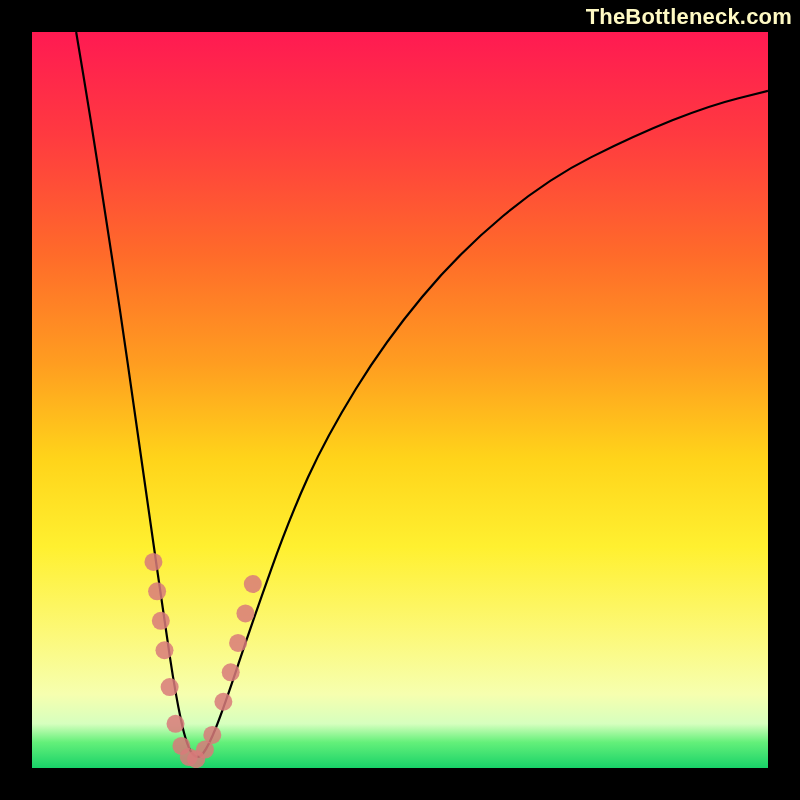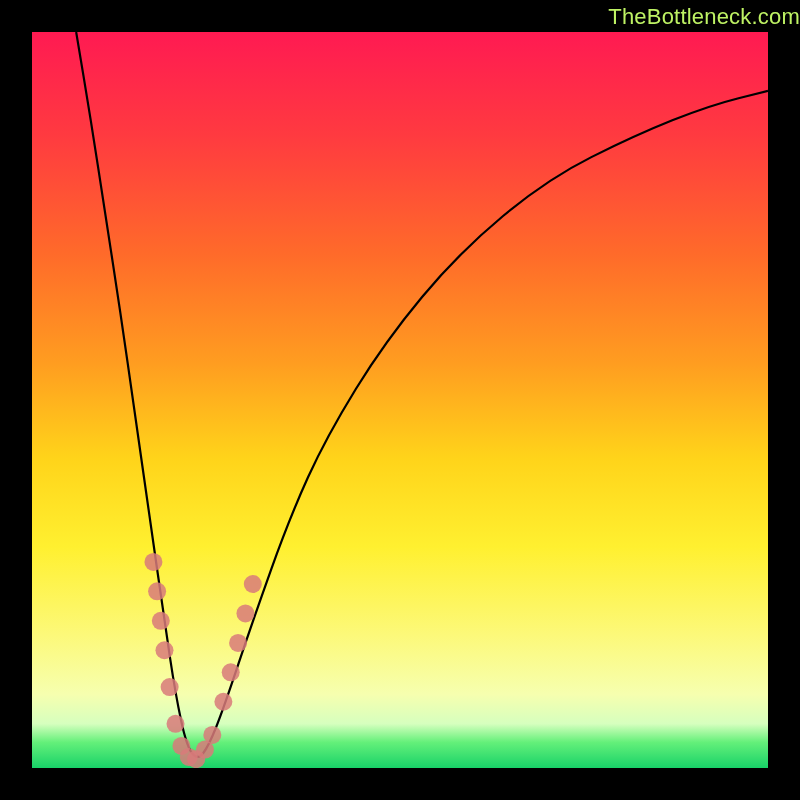--- a/index.html
+++ b/index.html
@@ -42,24 +42,24 @@
         #fcf97a 82%,
         #f6ffaf 90%,
         #d6ffbe 94%,
         #64f07a 96.5%,
         #18d268 100%
       );
   }
   .watermark {
     position: absolute;
     top: 4px;
-    right: 0;
-    color: #bef264;
+    right: 8px;
+    color: #fef9c3;
     font-size: 22px;
-    font-weight: 400;
+    font-weight: 700;
     letter-spacing: 0.2px;
   }
   svg.curve {
     position: absolute;
     inset: 0;
     width: 736px;
     height: 736px;
   }
 </style>
 </head>

